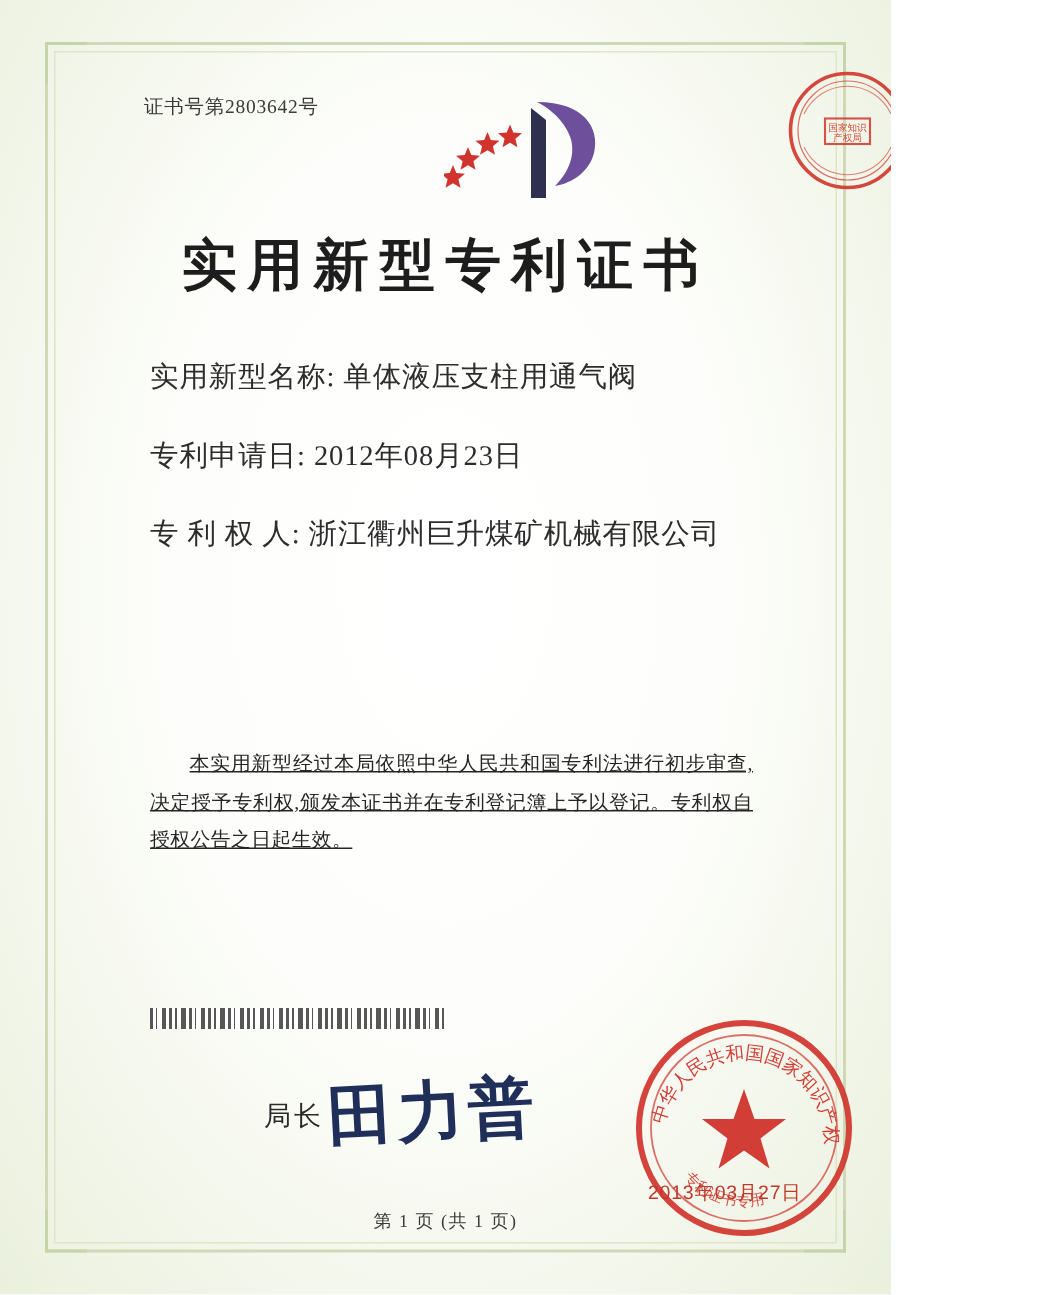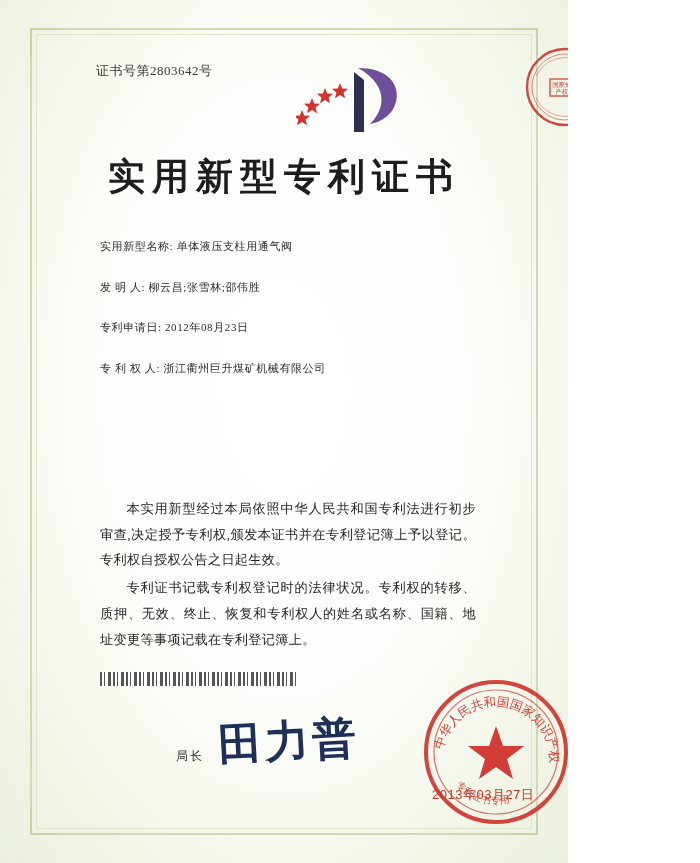--- a/index.html
+++ b/index.html
@@ -15,20 +15,21 @@
     overflow: hidden;
   }
 
   .certificate {
     position: relative;
     width: 568px;
     height: 863px;
     background:
       radial-gradient(ellipse at 50% 45%, #ffffff 0%, #fdfefb 45%, #f4f7ec 72%, #eaf0dd 100%);
     overflow: hidden;
+    padding-left: 26px;
   }
 
   
   .frame-outer {
     position: absolute;
     left: 30px;
     top: 28px;
     right: 30px;
     bottom: 28px;
     border: 2px solid #cfd9b6;
@@ -86,21 +87,21 @@
     font-family: "DejaVu Serif", "Liberation Serif", serif;
   }
 
   .fields {
     position: absolute;
     left: 100px;
     top: 238px;
     right: 90px;
   }
   .field-row {
-    font-size: 11px;
+    font-size: 19px;
     line-height: 1.5;
     margin-bottom: 24px;
     color: #2d2d2d;
     letter-spacing: 0.6px;
     white-space: nowrap;
   }
   .field-label {
     display: inline;
   }
   .field-value {
@@ -110,20 +111,21 @@
   .body-text {
     position: absolute;
     left: 100px;
     right: 92px;
     top: 496px;
     font-size: 13.2px;
     line-height: 1.95;
     color: #262626;
     text-align: justify;
     letter-spacing: 0.3px;
+    text-decoration: underline;
   }
   .body-text p {
     margin: 0 0 2px 0;
     text-indent: 2em;
   }
 
   
   .barcode {
     position: absolute;
     left: 100px;
@@ -138,22 +140,22 @@
       #ffffff 5px, #ffffff 8px,
       #3a3a3a 8px, #3a3a3a 11px,
       #ffffff 11px, #ffffff 13px
     );
     opacity: 0.85;
   }
 
   .director-label {
     position: absolute;
     left: 176px;
-    top: 748px;
-    font-size: 12px;
+    top: 732px;
+    font-size: 18px;
     letter-spacing: 2px;
     color: #2b2b2b;
   }
 
   .signature {
     position: absolute;
     left: 218px;
     top: 712px;
     font-size: 44px;
     color: #1f2f5a;
@@ -247,36 +249,31 @@
   </div>
 
   <div class="main-title">实用新型专利证书</div>
 
   <div class="fields">
     <div class="field-row">
       <span class="field-label">实用新型名称:</span>
       <span class="field-value">单体液压支柱用通气阀</span>
     </div>
     <div class="field-row">
-      <span class="field-label">发  明  人:</span>
-      <span class="field-value">柳云昌;张雪林;邵伟胜</span>
-    </div>
-    <div class="field-row">
       <span class="field-label">专利申请日:</span>
       <span class="field-value">2012年08月23日</span>
     </div>
     <div class="field-row">
       <span class="field-label">专 利 权 人:</span>
       <span class="field-value">浙江衢州巨升煤矿机械有限公司</span>
     </div>
   </div>
 
   <div class="body-text">
     <p>本实用新型经过本局依照中华人民共和国专利法进行初步审查,决定授予专利权,颁发本证书并在专利登记簿上予以登记。专利权自授权公告之日起生效。</p>
-    <p>专利证书记载专利权登记时的法律状况。专利权的转移、质押、无效、终止、恢复和专利权人的姓名或名称、国籍、地址变更等事项记载在专利登记簿上。</p>
   </div>
 
   <div class="barcode"></div>
 
   <div class="director-label">局长</div>
 
   <div class="signature">田力普</div>
 
   <div class="seal-main">
     <svg width="152" height="152" viewBox="0 0 152 152" xmlns="http://www.w3.org/2000/svg">
@@ -293,14 +290,15 @@
         <textPath href="#sealArcTop" startOffset="6%">中华人民共和国国家知识产权局</textPath>
       </text>
       <text font-size="10" fill="#d0342c" font-family="DejaVu Serif, serif" opacity="0.85">
         <textPath href="#sealArcBottom" startOffset="22%">专利证书专用</textPath>
       </text>
     </svg>
   </div>
 
   <div class="grant-date-stamp">2013年03月27日</div>
 
+  <div class="page-footer">第 1 页 (共 1 页)</div>
 
 </div>
 
 </body></html>

